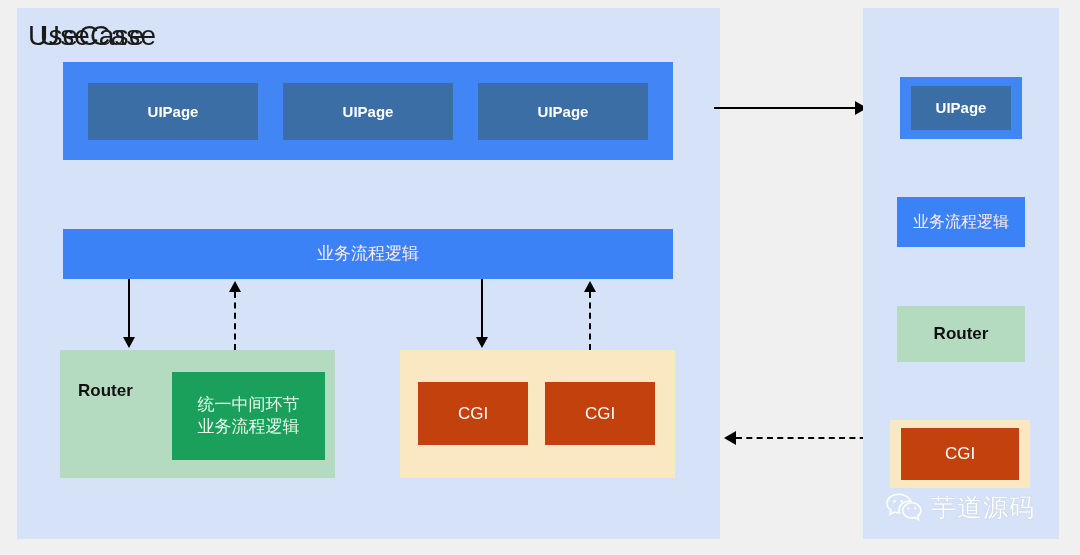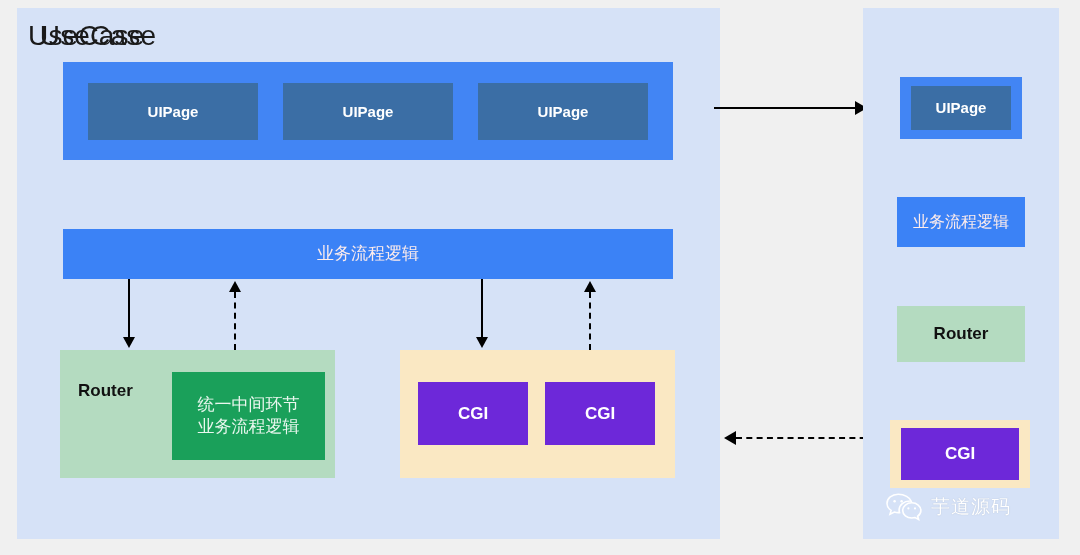--- a/index.html
+++ b/index.html
@@ -52,21 +52,21 @@
     line-height: 1.28;
   }
 
   .ui-group      { background: #4285f4; }
   .ui-page       { background: #3b6ea5; color: #ffffff; font-size: 15px; font-weight: 700; }
   .flow-bar      { background: #3b82f6; color: #fdecec; font-size: 17px; font-weight: 400; }
   .router-group  { background: #b4dbc0; }
   .router-label  { color: #111111; font-size: 17px; font-weight: 700; }
   .err-box       { background: #1aa05a; color: #eaf7ef; font-size: 17px; font-weight: 400; }
   .cgi-group     { background: #fae8c3; }
-  .cgi-box       { background: #6d28d9; color: #ffffff; font-size: 17px; font-weight: 700; text-align: right; }
+  .cgi-box       { background: #c2410c; color: #ffffff; font-size: 17px; font-weight: 400; text-align: right; }
 
   
   #ui-group-left   { left: 63px;  top: 62px;  width: 610px; height: 98px; }
   #ui-page-1 { left: 88px;  top: 83px;  width: 170px; height: 57px; }
   #ui-page-2 { left: 283px; top: 83px;  width: 170px; height: 57px; }
   #ui-page-3 { left: 478px; top: 83px;  width: 170px; height: 57px; }
 
   #flow-bar-left   { left: 63px;  top: 229px; width: 610px; height: 50px; }
 
   #router-group-left { left: 60px;  top: 350px; width: 275px; height: 128px; }
@@ -160,21 +160,21 @@
     left: 884px;
     top: 487px;
     width: 165px;
     height: 40px;
     display: flex;
     align-items: center;
     gap: 7px;
   }
   #watermark-text {
     color: #ffffff;
-    font-size: 19px;
+    font-size: 25px;
     font-weight: 400;
     letter-spacing: 1px;
     text-shadow: 0 0 1px rgba(120,140,170,.55);
     white-space: nowrap;
   }
   .wechat-icon { flex: 0 0 auto; }
 </style>
 </head>
 <body>
 

